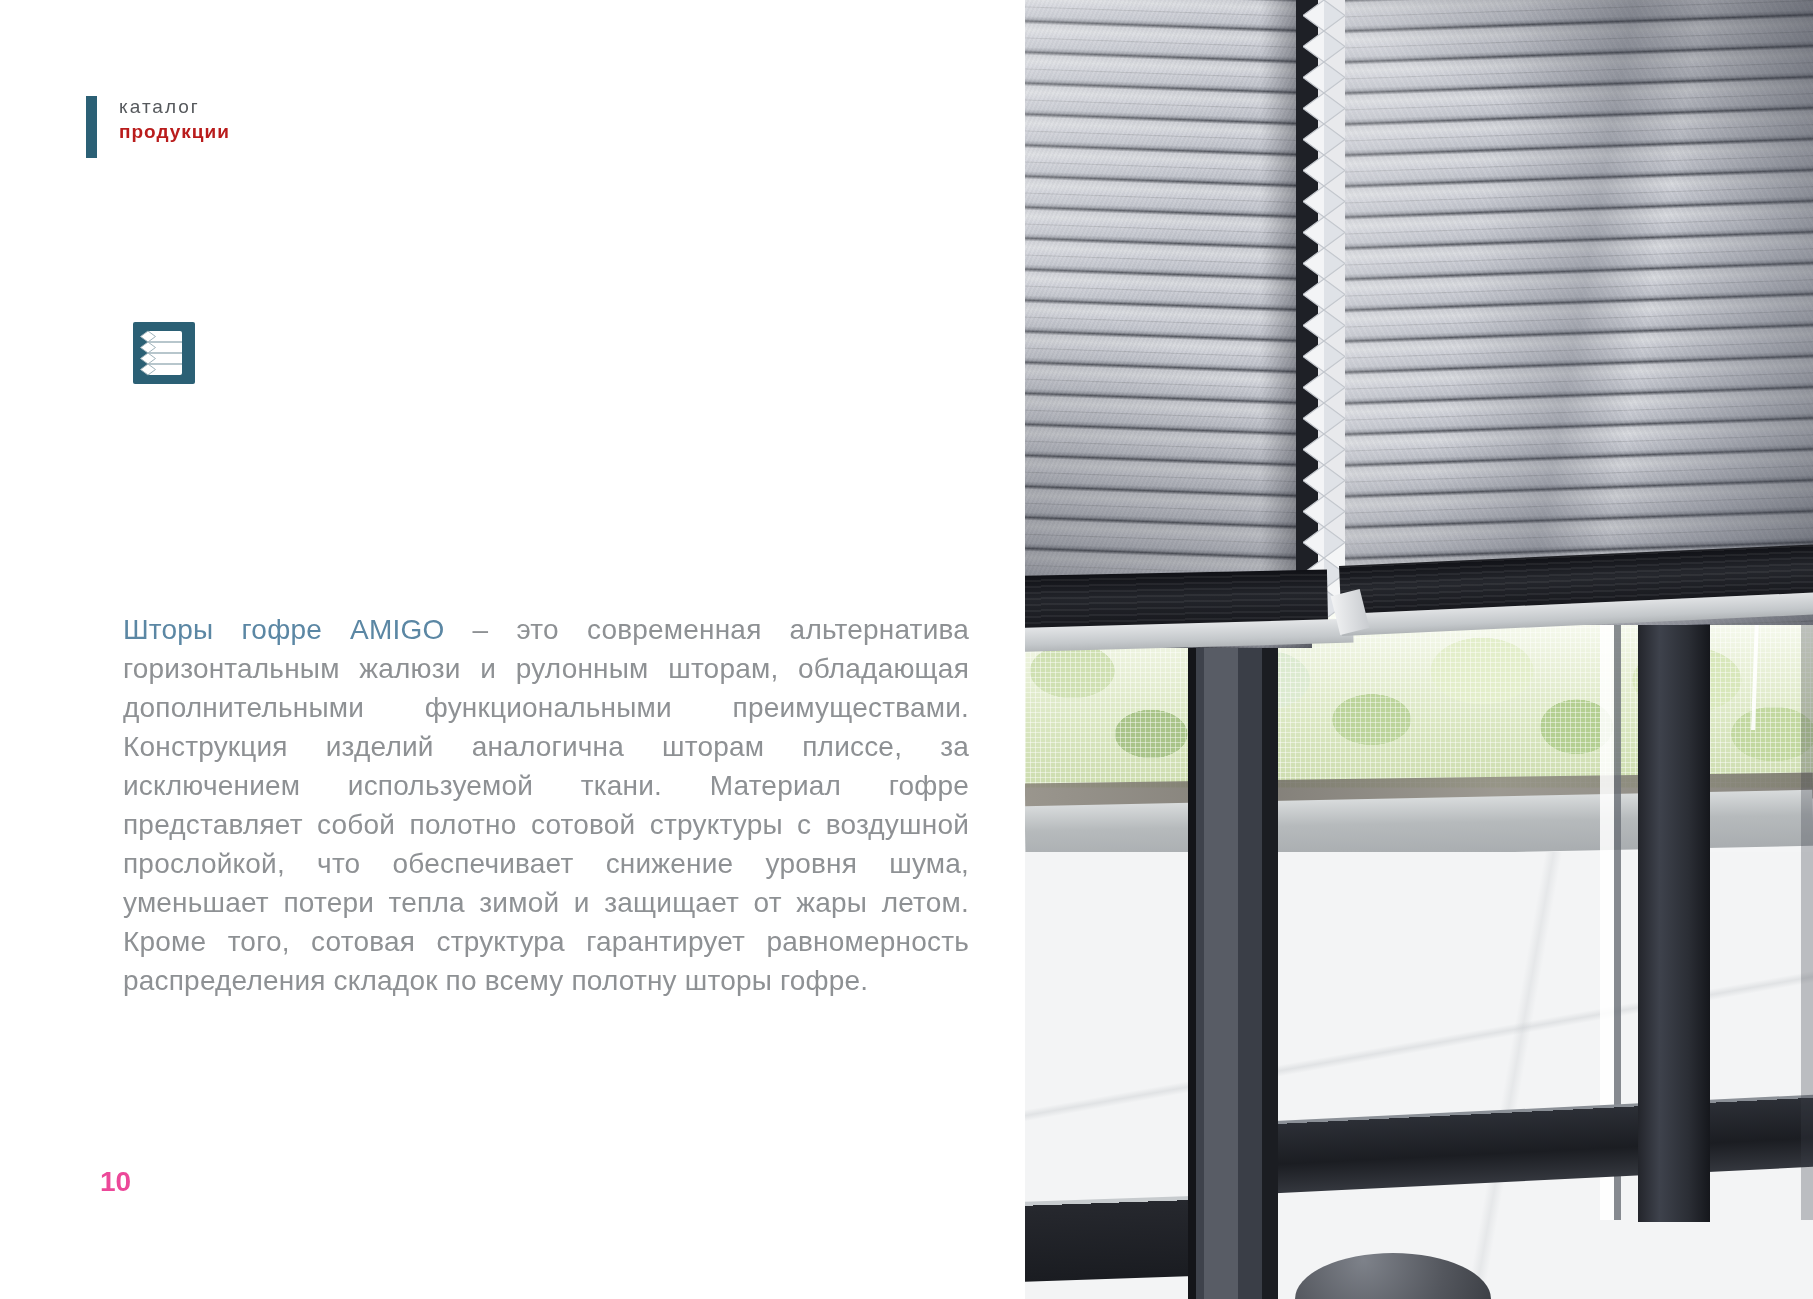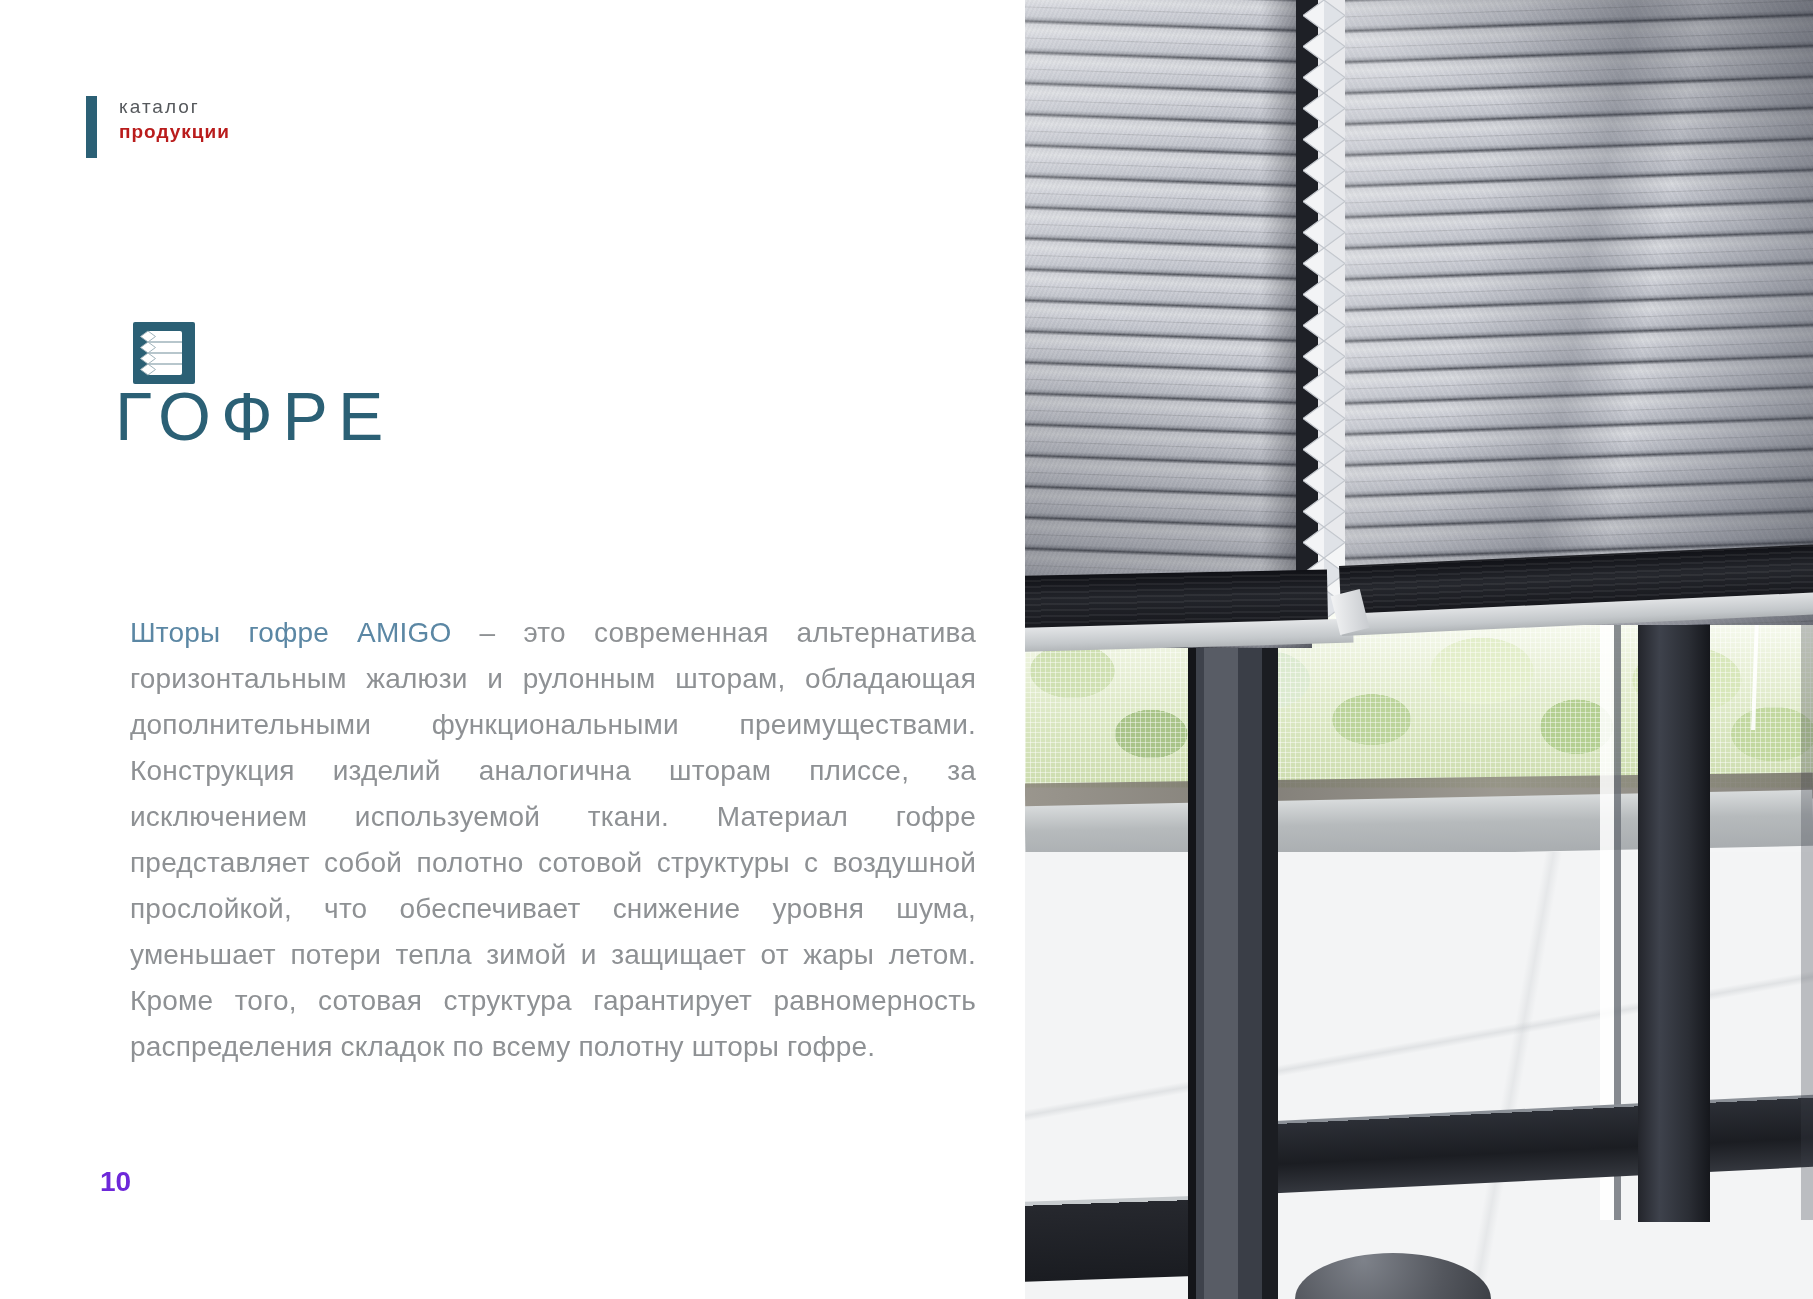--- a/index.html
+++ b/index.html
@@ -10,26 +10,26 @@
   .brand-bar{position:absolute;left:86px;top:96px;width:11px;height:62px;background:#2b6075;}
   .brand-text{position:absolute;left:119px;top:94px;line-height:25px;}
   .brand-line1{font-size:19px;font-weight:400;color:#55585c;letter-spacing:2px;}
   .brand-line2{font-size:19px;font-weight:700;color:#b91c1c;letter-spacing:1px;}
 
   .cat-icon{position:absolute;left:133px;top:322px;width:62px;height:62px;}
 
   .page-title{position:absolute;left:115px;top:372px;color:#2b6075;font-weight:300;
               font-size:68px;line-height:89px;letter-spacing:10px;}
 
-  .bodycopy{position:absolute;left:130px;top:610px;width:846px;color:#8e9194;
-            font-size:28px;line-height:46px;text-align:justify;letter-spacing:0.2px;}
+  .bodycopy{position:absolute;left:123px;top:610px;width:846px;color:#8e9194;
+            font-size:28px;line-height:39px;text-align:justify;letter-spacing:0.2px;}
   .bodycopy p{margin:0 0 34px 0;}
   .lead{color:#5b87a4;}
 
-  .page-number{position:absolute;left:100px;top:1166px;font-size:28px;font-weight:700;color:#6d28d9;}
+  .page-number{position:absolute;left:100px;top:1166px;font-size:28px;font-weight:700;color:#ec4899;}
 
   
   .photo{position:absolute;left:1025px;top:0;width:788px;height:1299px;overflow:hidden;background:#e8e9ec;}
 
   
   .scene{position:absolute;left:0;top:540px;width:788px;height:759px;background:#f4f5f6;z-index:1;}
   .lightband{position:absolute;left:0;top:55px;width:788px;height:60px;
              background:linear-gradient(#ffffff,rgba(255,255,255,0));}
   .foliage{position:absolute;left:0;top:68px;width:788px;height:180px;
     background:
@@ -137,21 +137,20 @@
       <g fill="#ffffff" stroke="#9fb3bb" stroke-width="1">
         <path d="M15 9 L22.5 14.5 L15 20 L7.5 14.5 Z"></path>
         <path d="M15 20 L22.5 25.5 L15 31 L7.5 25.5 Z"></path>
         <path d="M15 31 L22.5 36.5 L15 42 L7.5 36.5 Z"></path>
         <path d="M15 42 L22.5 47.5 L15 53 L7.5 47.5 Z"></path>
       </g>
     </svg>
   </div>
 
   <div class="page-title">
-    <div>ГОФРЕ</div>
   </div>
 
   <div class="bodycopy">
     <p><span class="lead">Шторы гофре AMIGO</span><span> – это современная альтернатива горизонтальным жалюзи и рулонным шторам, обладающая дополнительными функциональными преимуществами. Конструкция изделий аналогична шторам плиссе, за исключением используемой ткани. Материал гофре представляет собой полотно сотовой структуры с воздушной прослойкой, что обеспечивает снижение уровня шума, уменьшает потери тепла зимой и защищает от жары летом. Кроме того, сотовая структура гарантирует равномерность распределения складок по всему полотну шторы гофре.</span></p>
   </div>
 
   <div class="page-number">10</div>
 
   <div class="photo">
 

